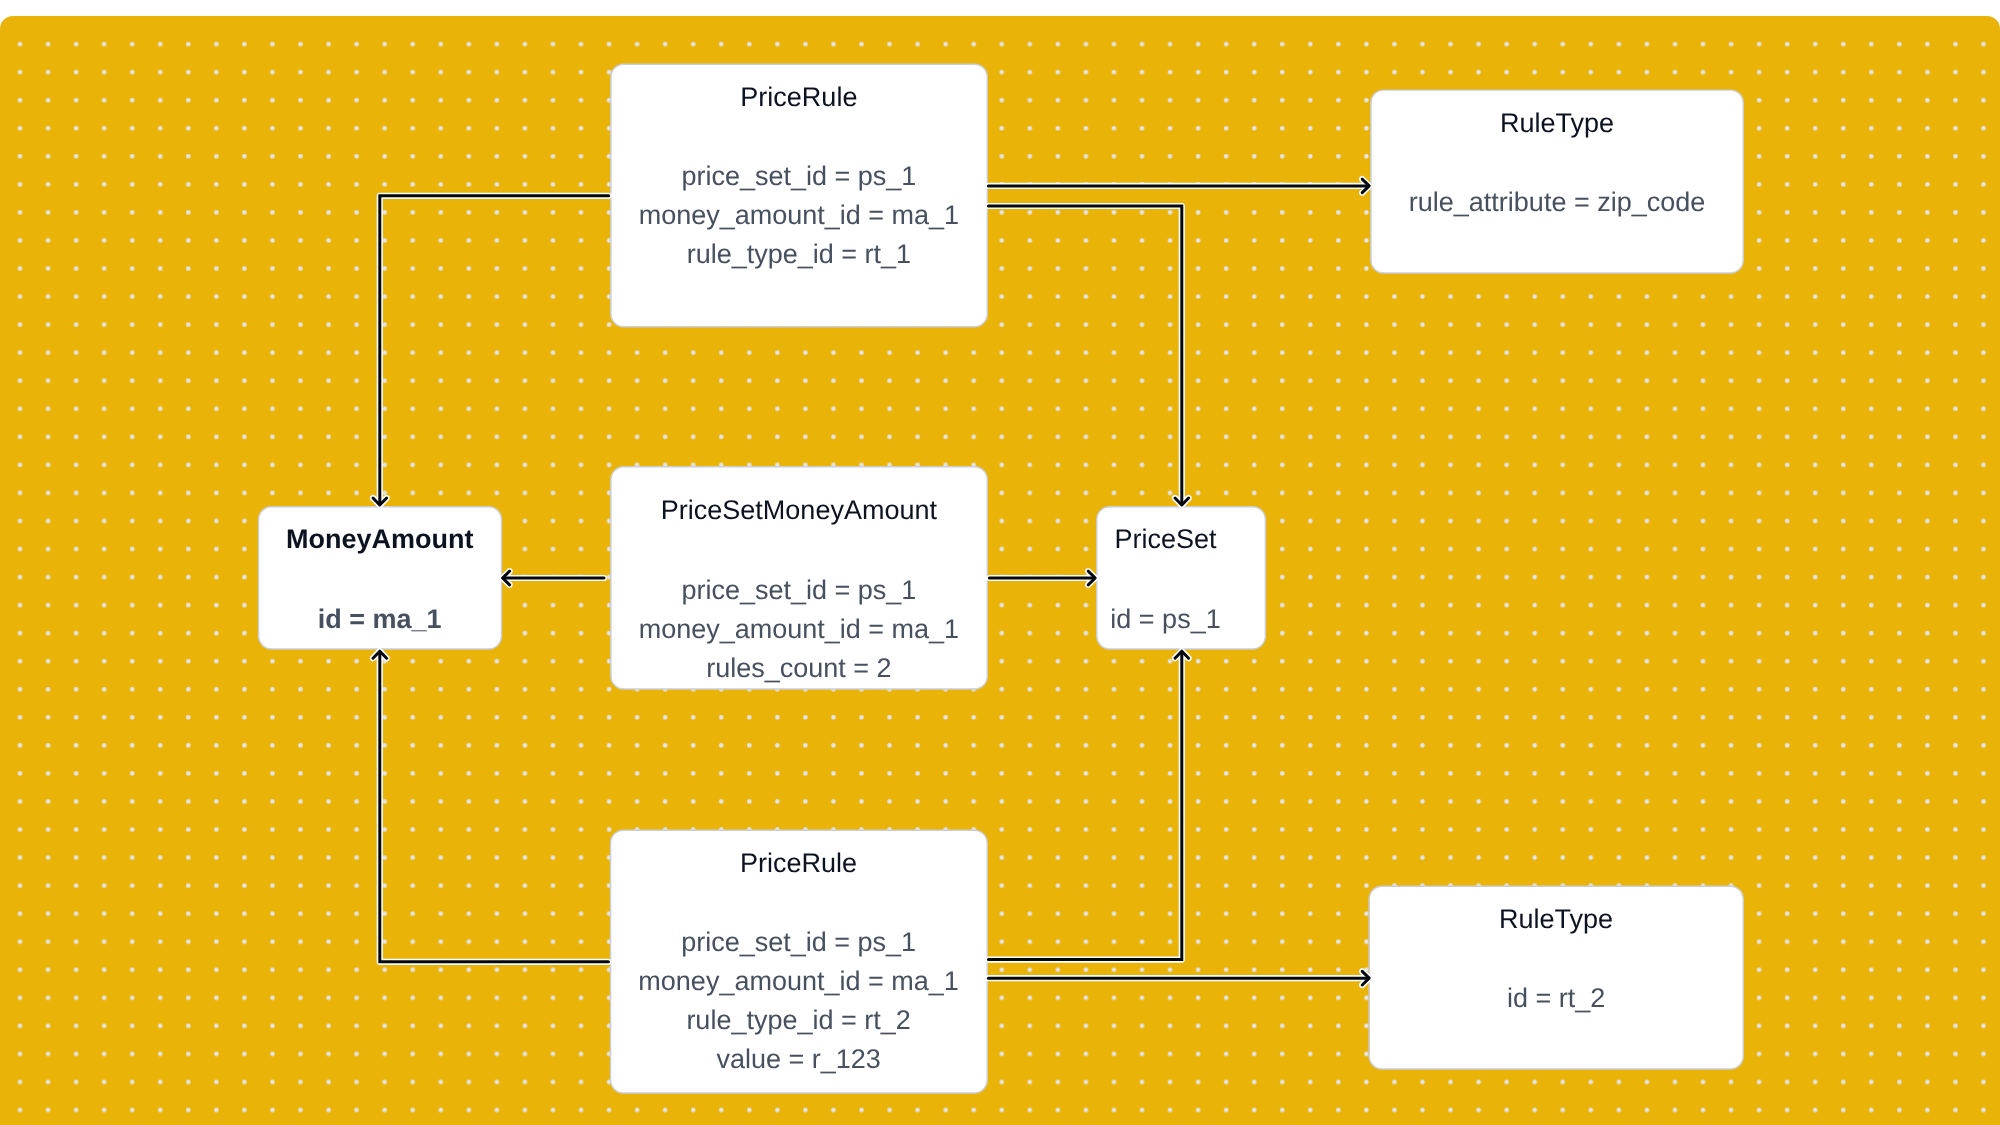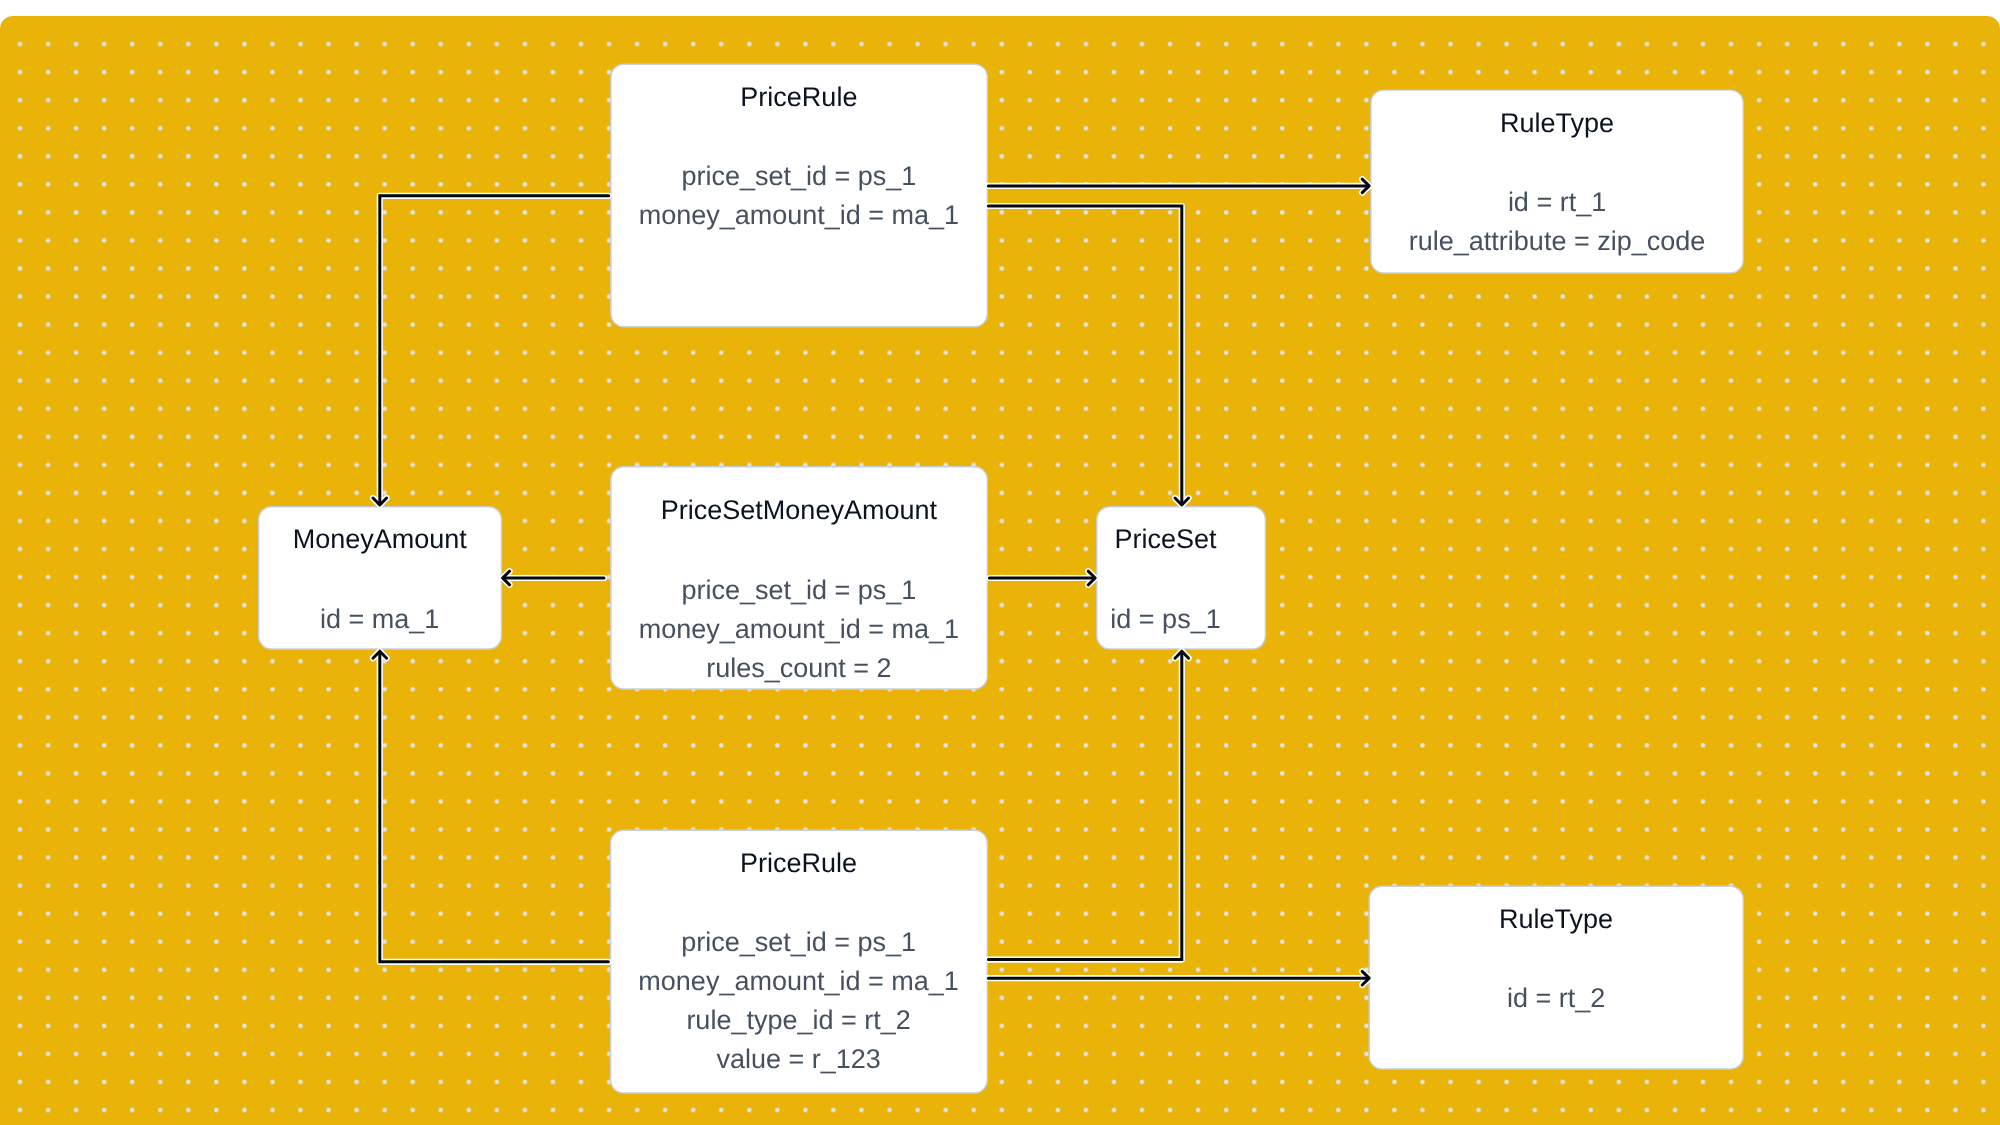--- a/index.html
+++ b/index.html
@@ -78,32 +78,32 @@
     <g fill="none" stroke="#05080f" stroke-width="3" stroke-linecap="round" stroke-linejoin="round">
       <use href="#arrowheads"></use>
     </g>
   </svg>
 
   <div class="node" style="left:610.2px;top:47.6px;width:377.4px;height:263.4px;">
     <div class="ntitle">PriceRule</div>
     <div class="nbody">
       <div>price_set_id = ps_1</div>
       <div>money_amount_id = ma_1</div>
+      <div>rule_type_id = rt_1</div>
     </div>
   </div>
 
   <div class="node" style="left:1370.2px;top:73.4px;width:373.7px;height:183.6px;">
     <div class="ntitle">RuleType</div>
     <div class="nbody">
-      <div>id = rt_1</div>
       <div>rule_attribute = zip_code</div>
     </div>
   </div>
 
-  <div class="node" style="left:257.9px;top:490.1px;width:243.6px;height:135px;">
+  <div class="node" style="left:257.9px;top:490.1px;width:243.6px;height:135px;font-weight:bold;">
     <div class="ntitle">MoneyAmount</div>
     <div class="nbody">
       <div>id = ma_1</div>
     </div>
   </div>
 
   <div class="node" style="left:610.2px;top:450px;width:377.4px;height:223.7px;margin-top:11px;">
     <div class="ntitle">PriceSetMoneyAmount</div>
     <div class="nbody">
       <div>price_set_id = ps_1</div>

